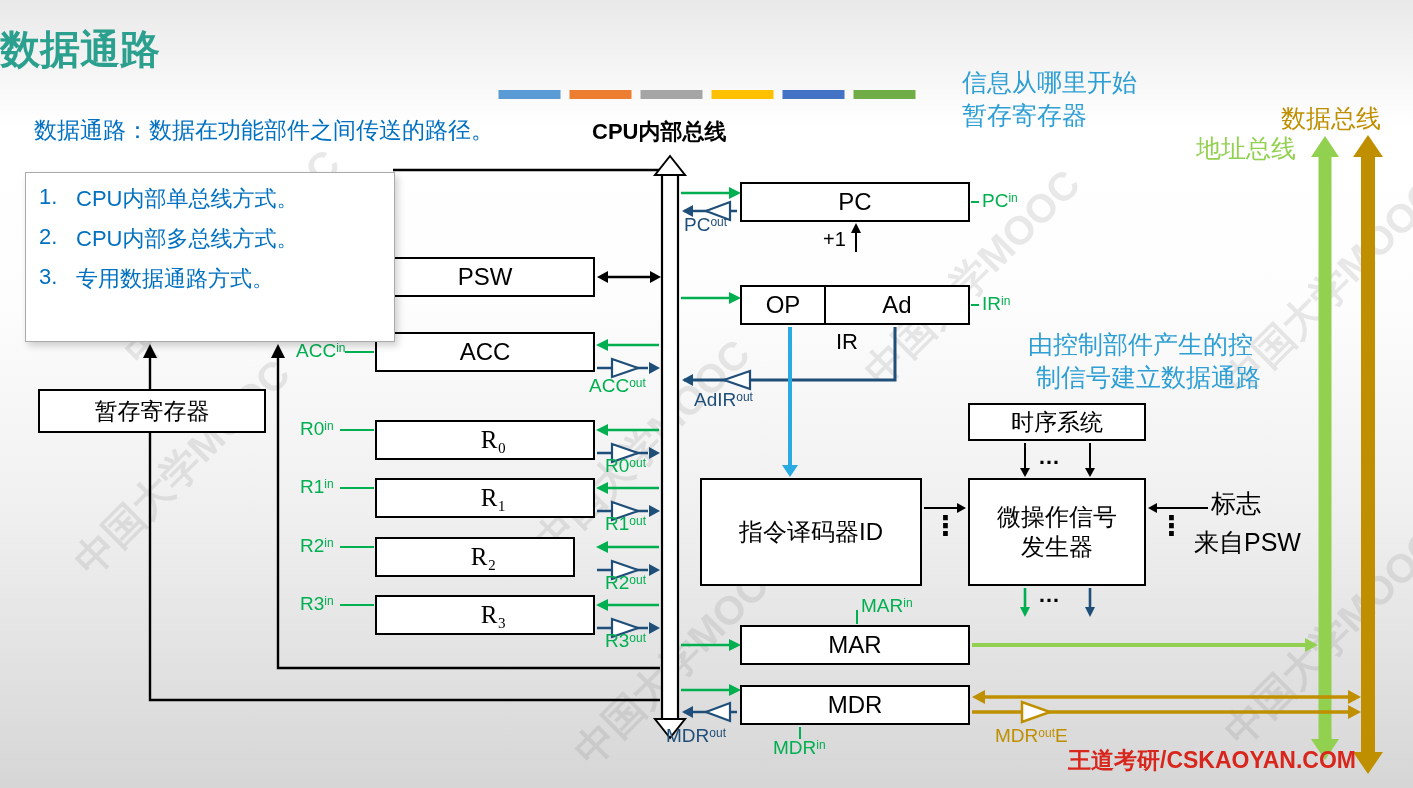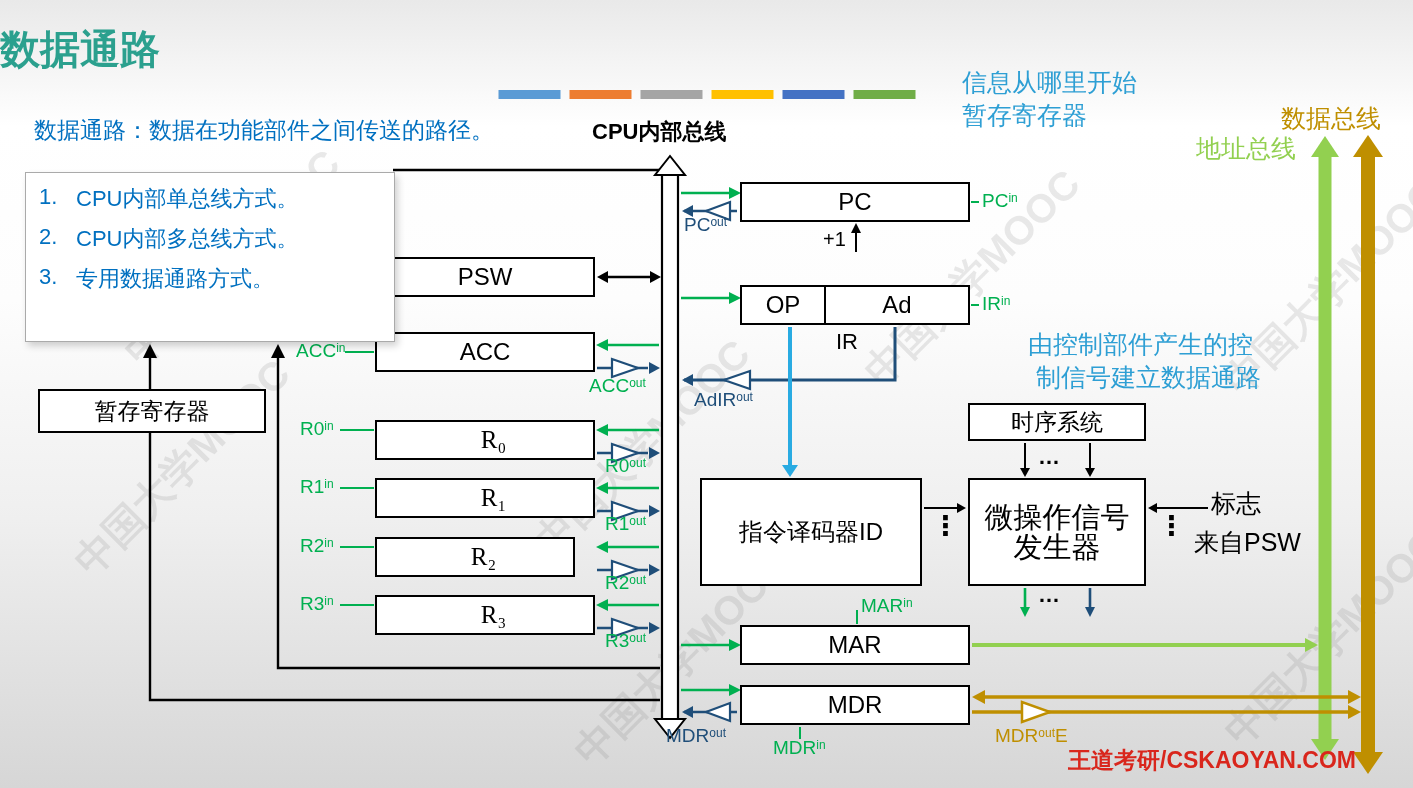--- a/index.html
+++ b/index.html
@@ -285,21 +285,21 @@
   <div class="box" style="left:740px;top:182px;width:230px;height:40px">PC</div>
 
   <div class="box" style="left:740px;top:285px;width:230px;height:40px;padding:0">
     <div class="cell" style="width:82px">OP</div>
     <div class="cell" style="flex:1;border-left:2px solid #000">Ad</div>
   </div>
 
   <div class="box" style="left:968px;top:403px;width:178px;height:38px;font-size:23px">时序系统</div>
   <div class="box" style="left:700px;top:478px;width:222px;height:108px">指令译码器ID</div>
 
-  <div class="box" style="left:968px;top:478px;width:178px;height:108px;font-size:29px;flex-direction:column;line-height:30px">
+  <div class="box" style="left:968px;top:478px;width:178px;height:108px;font-size:24px;flex-direction:column;line-height:30px">
     <div>微操作信号</div>
     <div>发生器</div>
   </div>
 
   <div class="box" style="left:740px;top:625px;width:230px;height:40px">MAR</div>
   <div class="box" style="left:740px;top:685px;width:230px;height:40px">MDR</div>
 
   <div class="txt" style="left:836px;top:329px;font-size:22px">IR</div>
   <div class="txt" style="left:823px;top:228px;font-size:20px">+1</div>
 

